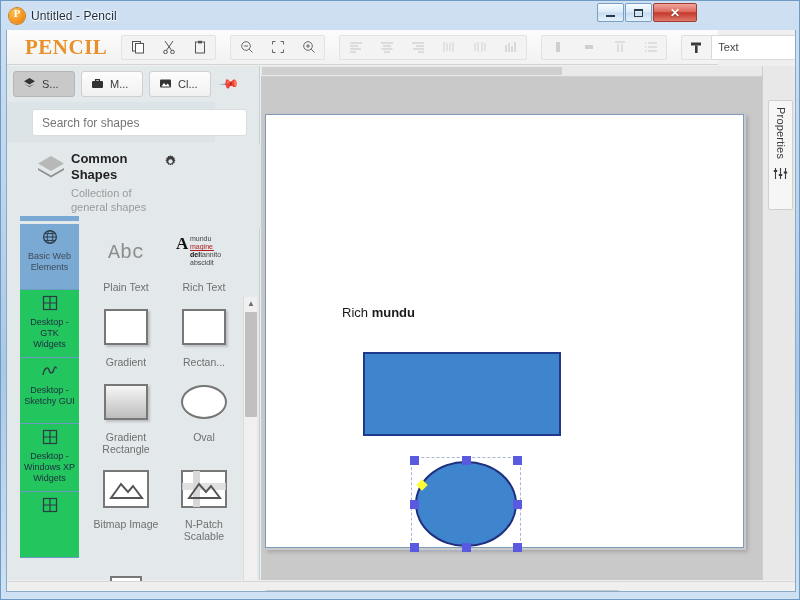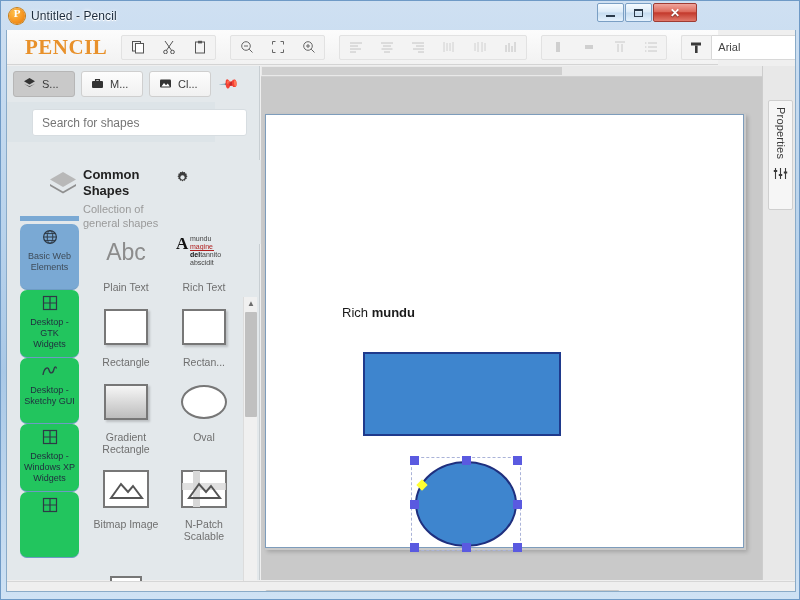--- a/index.html
+++ b/index.html
@@ -124,50 +124,50 @@
   #pin-icon { margin-left: 4px; color: #9aa3a9; font-size: 13px; transform: rotate(40deg); }
 
   #search-wrap { position: absolute; left: 0; top: 36px; width: 208px; height: 40px; background: #dde4e8; }
   #search-input {
     position: absolute; left: 25px; top: 7px; width: 215px; height: 27px;
     background: #fff; border: 1px solid #d7dde1; border-radius: 3px;
     font-size: 12px; color: #9b9b9b; padding: 0 9px;
     font-family: "Liberation Sans", sans-serif;
   }
 
-  #collection-head { position: absolute; left: 16px; top: 78px; width: 252px; height: 84px; background: #e3e8eb; margin-top: 16px; }
+  #collection-head { position: absolute; left: 4px; top: 78px; width: 252px; height: 84px; background: #e3e8eb; }
   #coll-head-icon { position: absolute; left: 25px; top: 10px; }
   #coll-head-title { position: absolute; left: 60px; top: 7px; width: 90px; font-size: 13px; font-weight: bold; color: #222; line-height: 16px; }
   #coll-head-sub { position: absolute; left: 60px; top: 42px; width: 100px; font-size: 11px; color: #9a9a9a; line-height: 14px; }
   #coll-gear { position: absolute; left: 152px; top: 10px; color: #3c3c3c; cursor: pointer; }
 
   
   #cat-rail { position: absolute; left: 13px; top: 158px; width: 59px; height: 375px; overflow: hidden; }
   .cat-item {
     width: 59px; min-height: 66px; padding: 5px 3px 7px;
     display: flex; flex-direction: column; align-items: center; gap: 3px;
     font-size: 9px; color: #3e4b58; text-align: center; line-height: 11px;
-    cursor: pointer; border-bottom: 1px solid #6d9bc3; border-radius: 7px;
+    cursor: pointer; border-bottom: 1px solid #6d9bc3;
   }
   .cat-item.sel { background: #22c55e; color: #20303f; }
   .cat-item.first { background: #7aa9d4; }
   #cat-top-active { position: absolute; left: 13px; top: 150px; width: 59px; height: 5px; background: #7aa9d4; }
 
   
   #shapes-scroll { position: absolute; left: 80px; top: 160px; width: 157px; height: 400px; overflow: hidden; }
   #shapes-grid { display: flex; flex-wrap: wrap; width: 157px; }
   .shape-cell {
     width: 70px; margin: 0 4px 8px 4px; display: flex; flex-direction: column; align-items: center; cursor: pointer;
   }
   .shape-thumb { height: 52px; display: flex; align-items: center; justify-content: center; }
   .shape-label { font-size: 10.5px; color: #6f6f6f; text-align: center; line-height: 12px; margin-top: 3px; }
   .rect-thumb { width: 44px; height: 36px; background: #fff; border: 2px solid #777; box-shadow: 2px 2px 2px rgba(0,0,0,.17); }
   .grad-thumb { width: 44px; height: 36px; background: linear-gradient(180deg,#f6f6f6,#bdbdbd); border: 2px solid #777; box-shadow: 2px 2px 2px rgba(0,0,0,.17); }
   .oval-thumb { width: 46px; height: 34px; background: #fff; border: 2px solid #777; border-radius: 50%; }
-  .abc-thumb { font-size: 23px; color: #8c8c8c; font-family: Liberation Sans, sans-serif; text-align: right; }
+  .abc-thumb { font-size: 20px; color: #8c8c8c; font-family: Liberation Mono, monospace; text-align: right; }
 
   
   #shapes-sb { position: absolute; left: 236px; top: 231px; width: 14px; height: 330px; background: #f0f0f0; border-left: 1px solid #dcdcdc; }
   #shapes-sb .sb-arrow { width: 14px; height: 13px; display:flex; align-items:center; justify-content:center; color:#6d6d6d; font-size: 8px; }
   #shapes-sb .sb-thumb { position: absolute; left: 1px; top: 15px; width: 12px; height: 105px; background: #c0c0c0; border-radius: 1px; }
 
   
   #canvas-area {
     position: absolute; left: 254px; top: 36px; width: 501px; height: 514px;
     background: #c9c9c9;
@@ -365,21 +365,21 @@
       </div>
 
       <div id="font-group">
         <div id="font-fmt-btn">
           <svg width="15" height="15" viewBox="0 0 15 15">
               <rect x="2" y="2.5" width="10" height="3" fill="#3a3a3a"></rect>
               <rect x="6" y="5.5" width="2.6" height="7.5" fill="#3a3a3a"></rect>
             </svg>
         </div>
         <div id="font-select">
-          <span>Arial</span>
+          <span>Text</span>
 
         </div>
       </div>
 
     </div>
 
     <div id="left-dock">
 
       <div id="collection-tabs">
         <div class="coll-tab active">
@@ -502,21 +502,21 @@
                 <text x="14" y="33" font-family="Liberation Sans, sans-serif" font-size="7" fill="#444">abscidit</text>
               </svg>
             </div>
             <div class="shape-label">Rich Text</div>
           </div>
 
           <div class="shape-cell">
             <div class="shape-thumb">
                 <div class="rect-thumb"></div>
               </div>
-            <div class="shape-label">Rectangle</div>
+            <div class="shape-label">Gradient</div>
           </div>
 
           <div class="shape-cell">
             <div class="shape-thumb">
                 <div class="rect-thumb"></div>
               </div>
             <div class="shape-label">Rectan...</div>
           </div>
 
           <div class="shape-cell">

